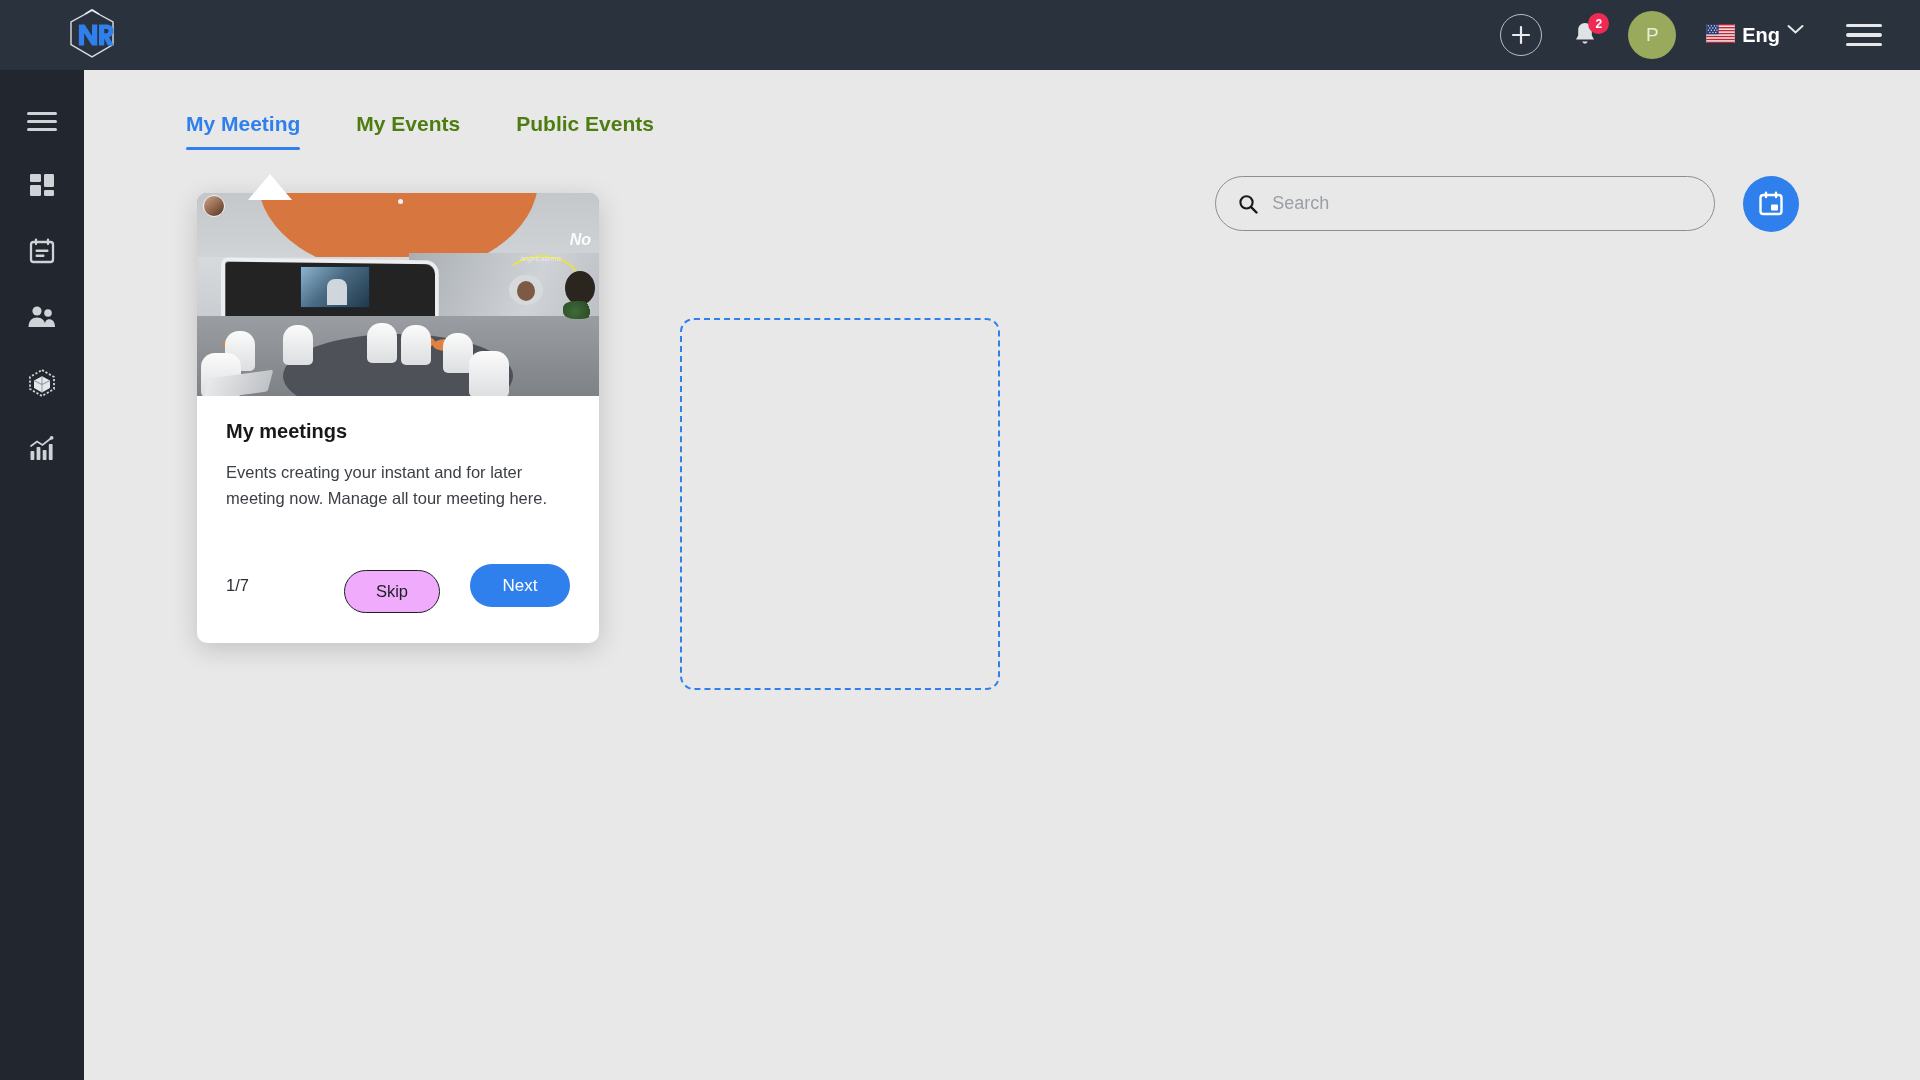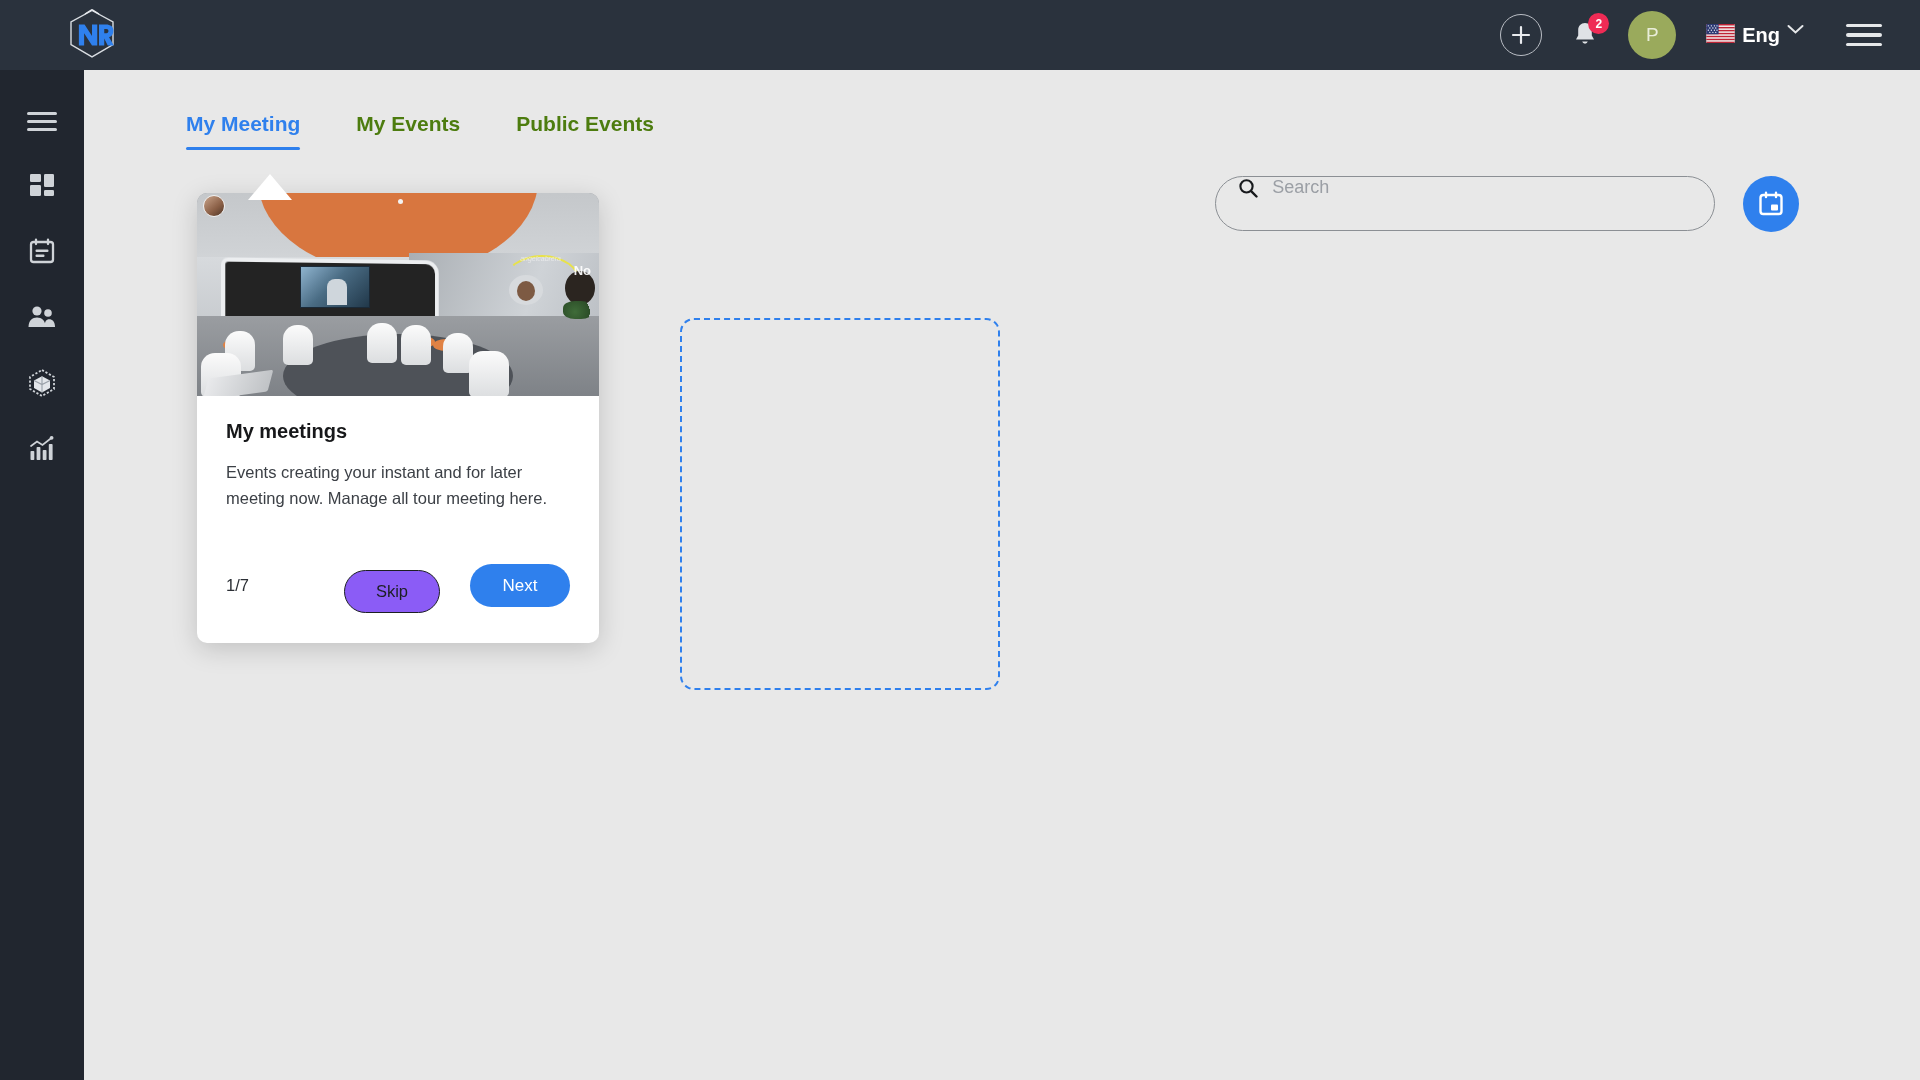--- a/index.html
+++ b/index.html
@@ -88,21 +88,21 @@
   }
   .tab.active { color: #2f80ed; }
   .tab.active::after {
     content: ""; position: absolute; left: 0; right: 0; bottom: 0;
     height: 3.5px; background: #2f80ed; border-radius: 2px;
   }
 
   .searchbar {
     position: absolute; left: 1143px; top: 106px; width: 500px; height: 55px;
     border: 1.4px solid #8b8f94; border-radius: 28px; background: transparent;
-    display: flex; align-items: flex-start; padding: 0 22px; gap: 14px;
+    display: flex; align-items: center; padding: 0 22px; gap: 14px;
   }
   .search-input {
     border: none; outline: none; background: transparent; font-size: 18px;
     color: #3b3f45; width: 100%; font-family: "Liberation Sans", sans-serif;
   }
   .search-input::placeholder { color: #9b9fa5; }
   .cal-btn {
     position: absolute; left: 1671px; top: 106px; width: 56px; height: 56px;
     border-radius: 50%; background: #2f80ed; display: flex; align-items: center;
     justify-content: center; cursor: pointer; border: none;
@@ -177,22 +177,22 @@
   }
   .vr-chair {
     position: absolute; width: 30px; height: 40px;
     background: linear-gradient(180deg,#fbfbfb 0%, #dcdee0 100%);
     border-radius: 14px 14px 5px 5px;
   }
   .vr-orange-seat {
     position: absolute; width: 26px; height: 12px; background: #e08244; border-radius: 50%;
   }
   .vr-name {
-    position: absolute; right: 8px; top: 38px; color: #fff; font-size: 13px;
-    font-weight: 700; opacity: .92; margin-top: 32px;
+    position: absolute; right: 8px; top: 38px; color: #fff; font-size: 16px;
+    font-style: italic; font-weight: 700; opacity: .92;
   }
   .vr-name2 {
     position: absolute; right: 38px; top: 62px; color: #f2f2f2; font-size: 7px;
     font-style: italic; opacity: .75;
   }
   .vr-halo {
     position: absolute; right: 18px; top: 62px; width: 78px; height: 56px;
     border: 2px solid #e8e24a; border-radius: 50%; border-bottom-color: transparent;
     border-left-color: transparent;
   }
@@ -230,21 +230,21 @@
 
   .tour-body { padding: 24px 29px 0 29px; flex: 1; }
   .tour-title { font-size: 20px; font-weight: 700; color: #17181a; margin-bottom: 17px; }
   .tour-text { font-size: 16.5px; line-height: 1.57; color: #3c4046; }
   .tour-foot {
     display: flex; align-items: center; padding: 0 29px 30px 29px; gap: 16px;
   }
   .tour-count { font-size: 16.5px; color: #2b2f35; }
   .btn-skip {
     margin-left: auto; width: 96px; height: 43px; border-radius: 22px;
-    border: 1.4px solid #1c1f23; background: #8b5cf6; color: #1c1f23;
+    border: 1.4px solid #1c1f23; background: #f0abfc; color: #1c1f23;
     font-size: 16.5px; cursor: pointer; font-family: "Liberation Sans", sans-serif; margin-top: 12px;
   }
   .btn-next {
     margin-left: 14px; width: 100px; height: 43px; border-radius: 22px;
     border: none; background: #2f80ed; color: #fff; font-size: 17px;
     cursor: pointer; font-family: "Liberation Sans", sans-serif;
   }
 </style>
 </head>
 <body>

